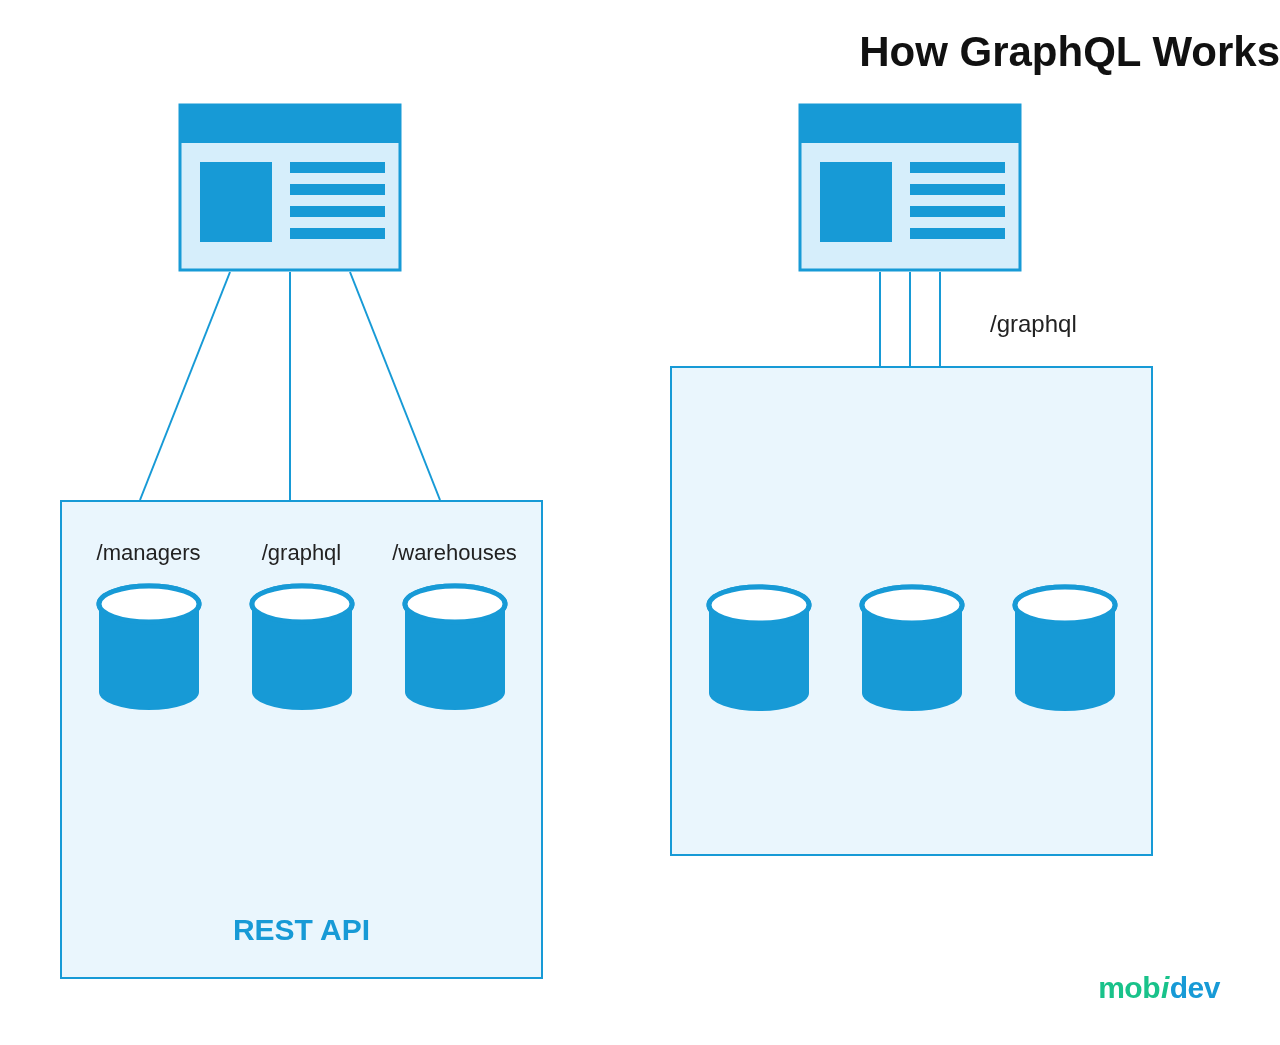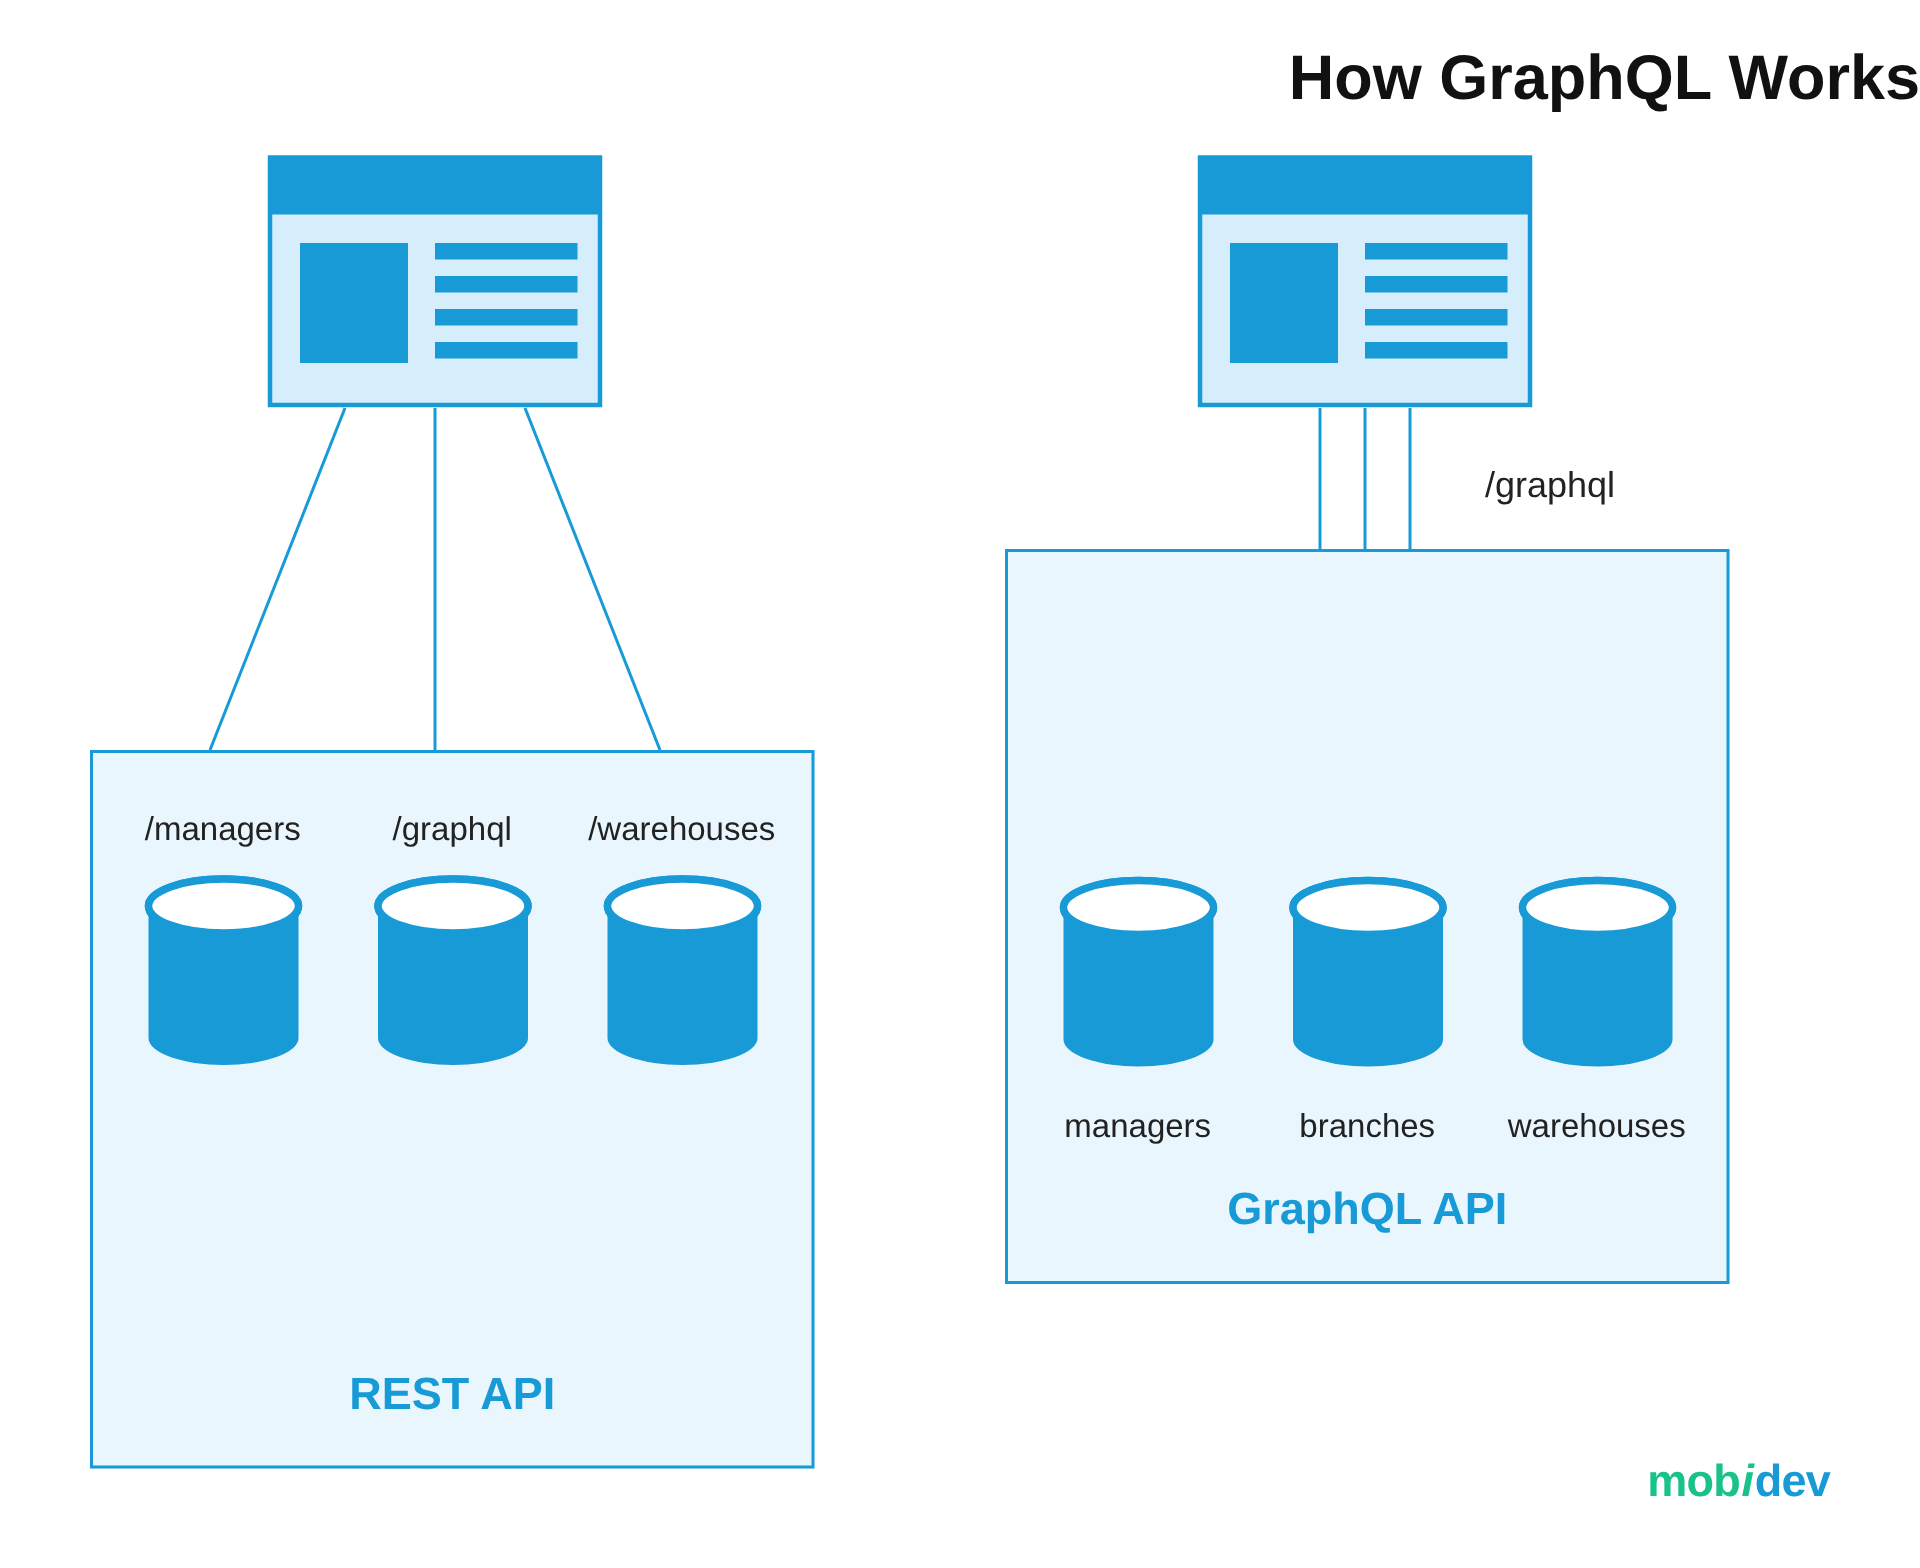--- a/index.html
+++ b/index.html
@@ -223,25 +223,19 @@
     </div>
     <div class="db">
       <svg viewBox="0 0 120 140">
           <ellipse cx="60" cy="22" rx="50" ry="18" fill="#fff" stroke="#179ad6" stroke-width="5"></ellipse>
           <path d="M10 22 V110 a50 18 0 0 0 100 0 V22" fill="#179ad6"></path>
           <ellipse cx="60" cy="22" rx="50" ry="18" fill="#fff"></ellipse>
           <ellipse cx="60" cy="22" rx="50" ry="18" fill="none" stroke="#179ad6" stroke-width="5"></ellipse>
         </svg>
     </div>
   </div>
-  <div class="entity-row">
-    <div class="entity-label">managers</div>
-    <div class="entity-label">branches</div>
-    <div class="entity-label">warehouses</div>
-  </div>
-  <div class="panel-label">GraphQL API</div>
 </div>
 
 <div class="graphql-route">/graphql</div>
 
 <div class="brand">
   <span class="g">mob</span><span class="slash">i</span><span class="b">dev</span>
 </div>
 
 </body></html>

